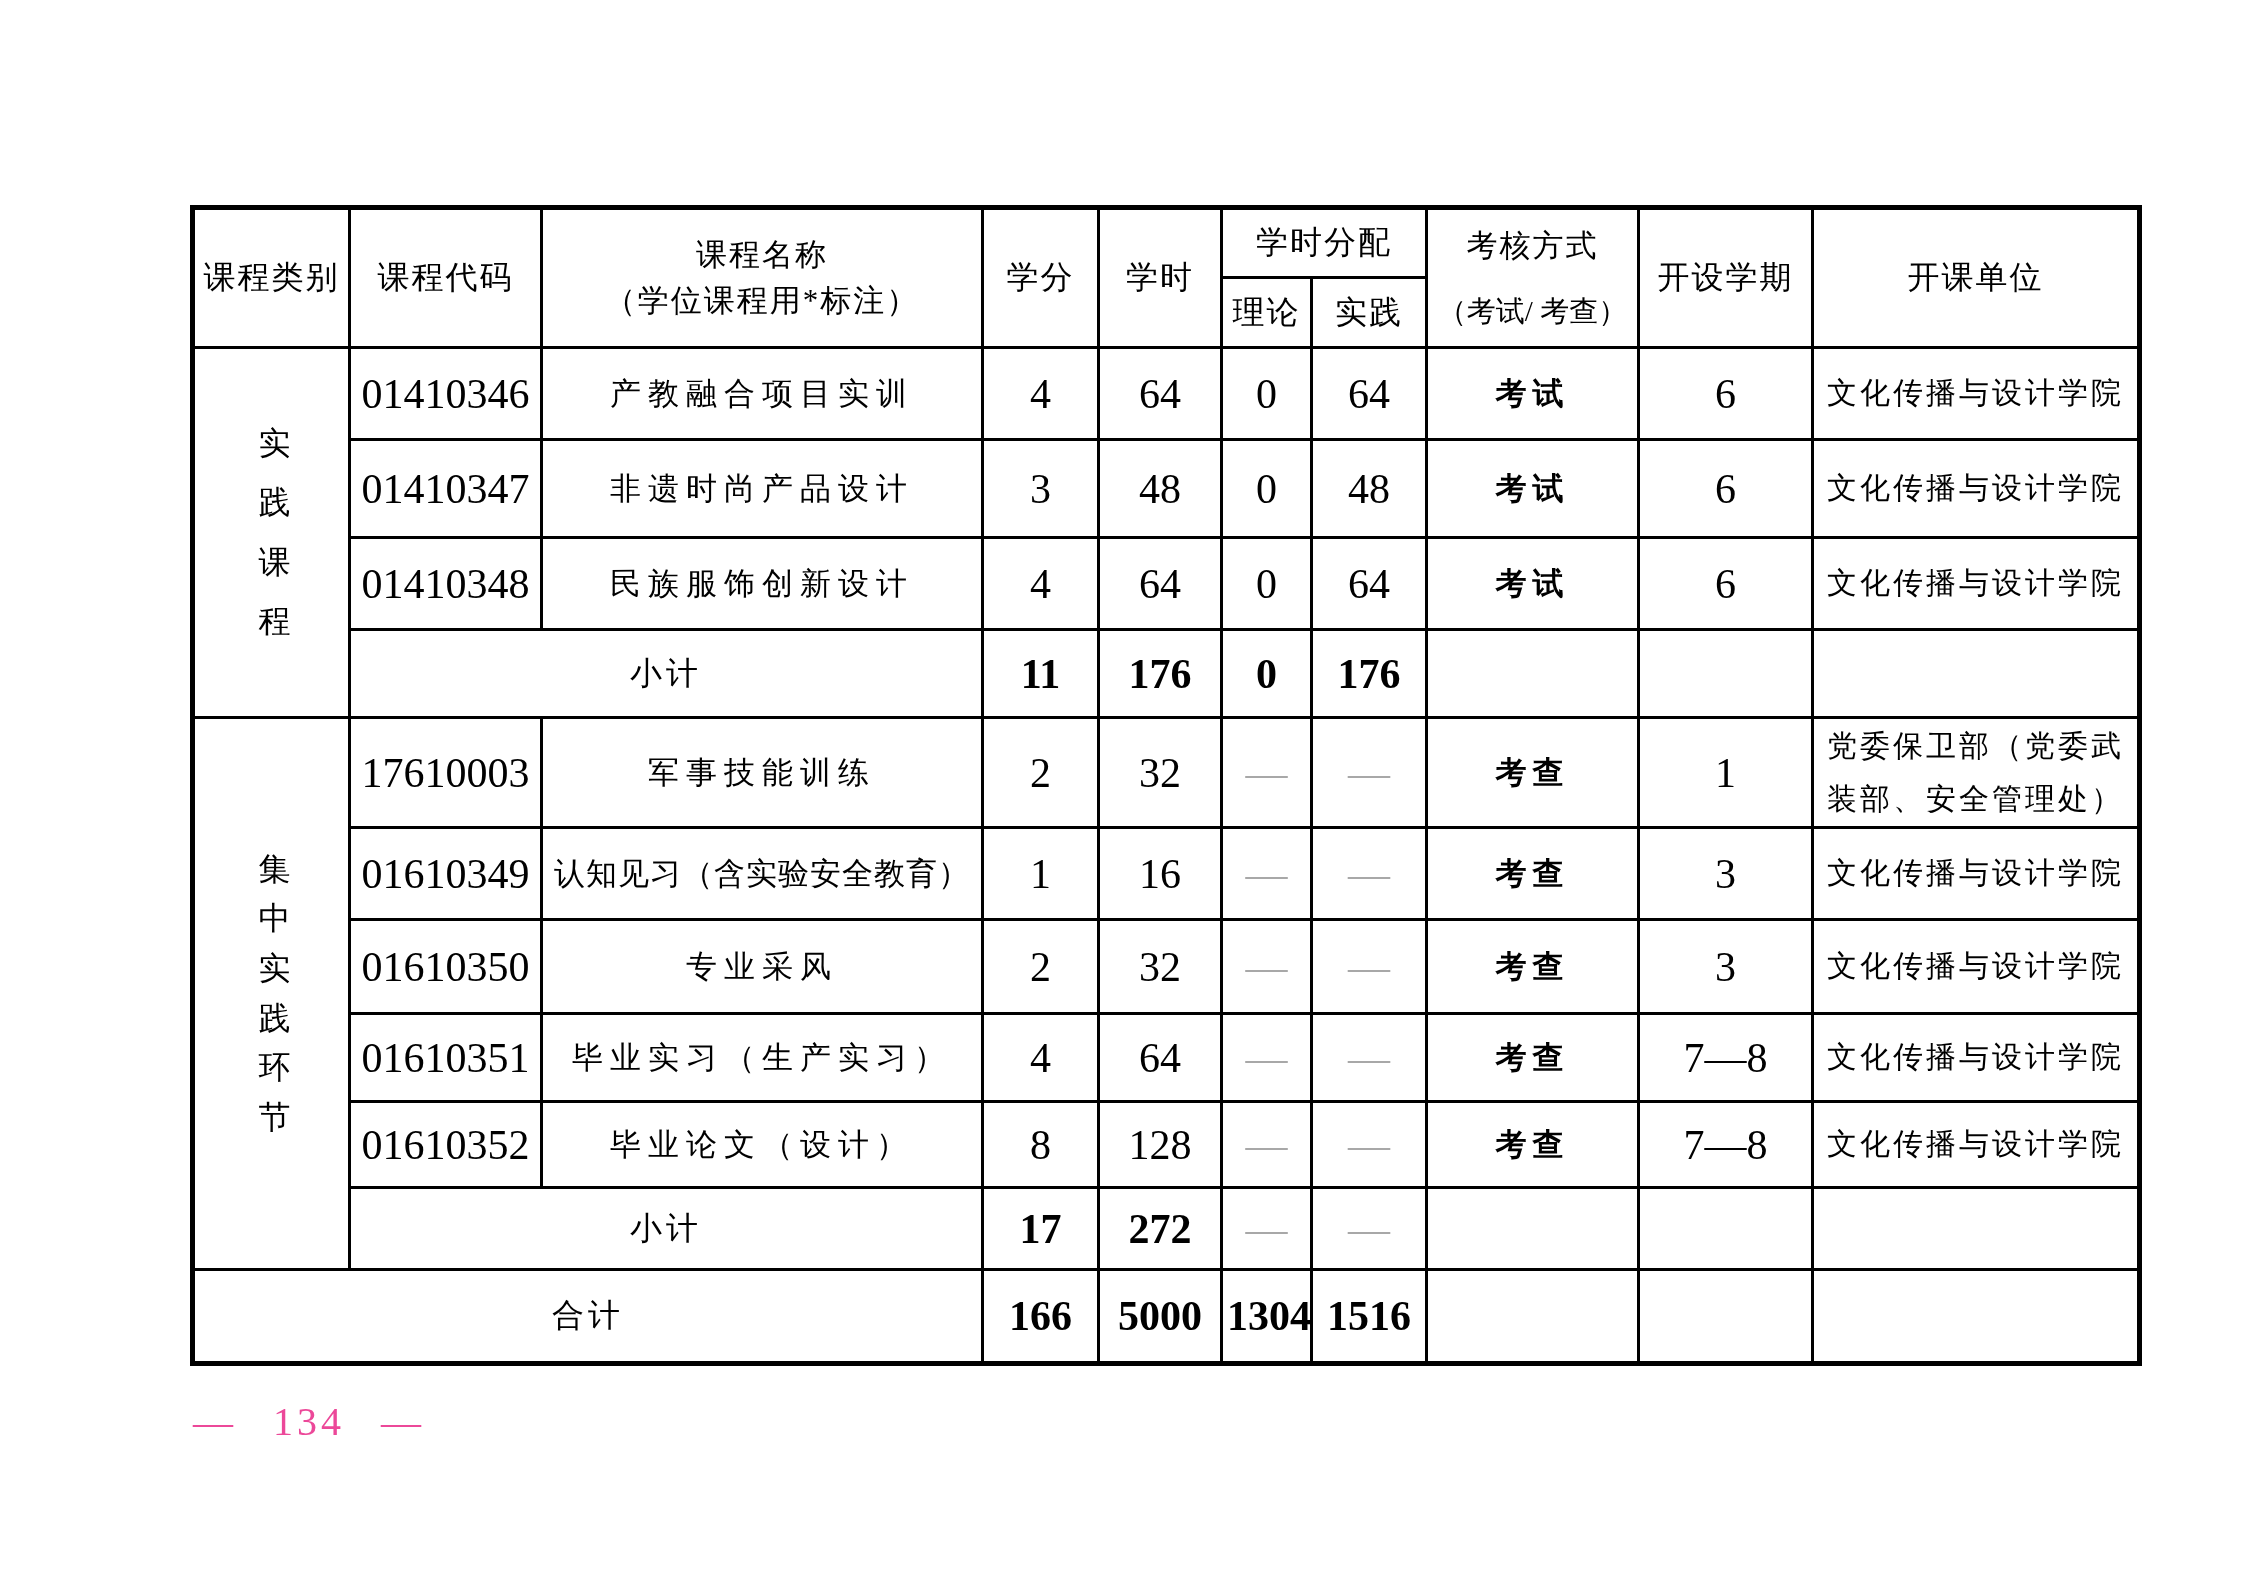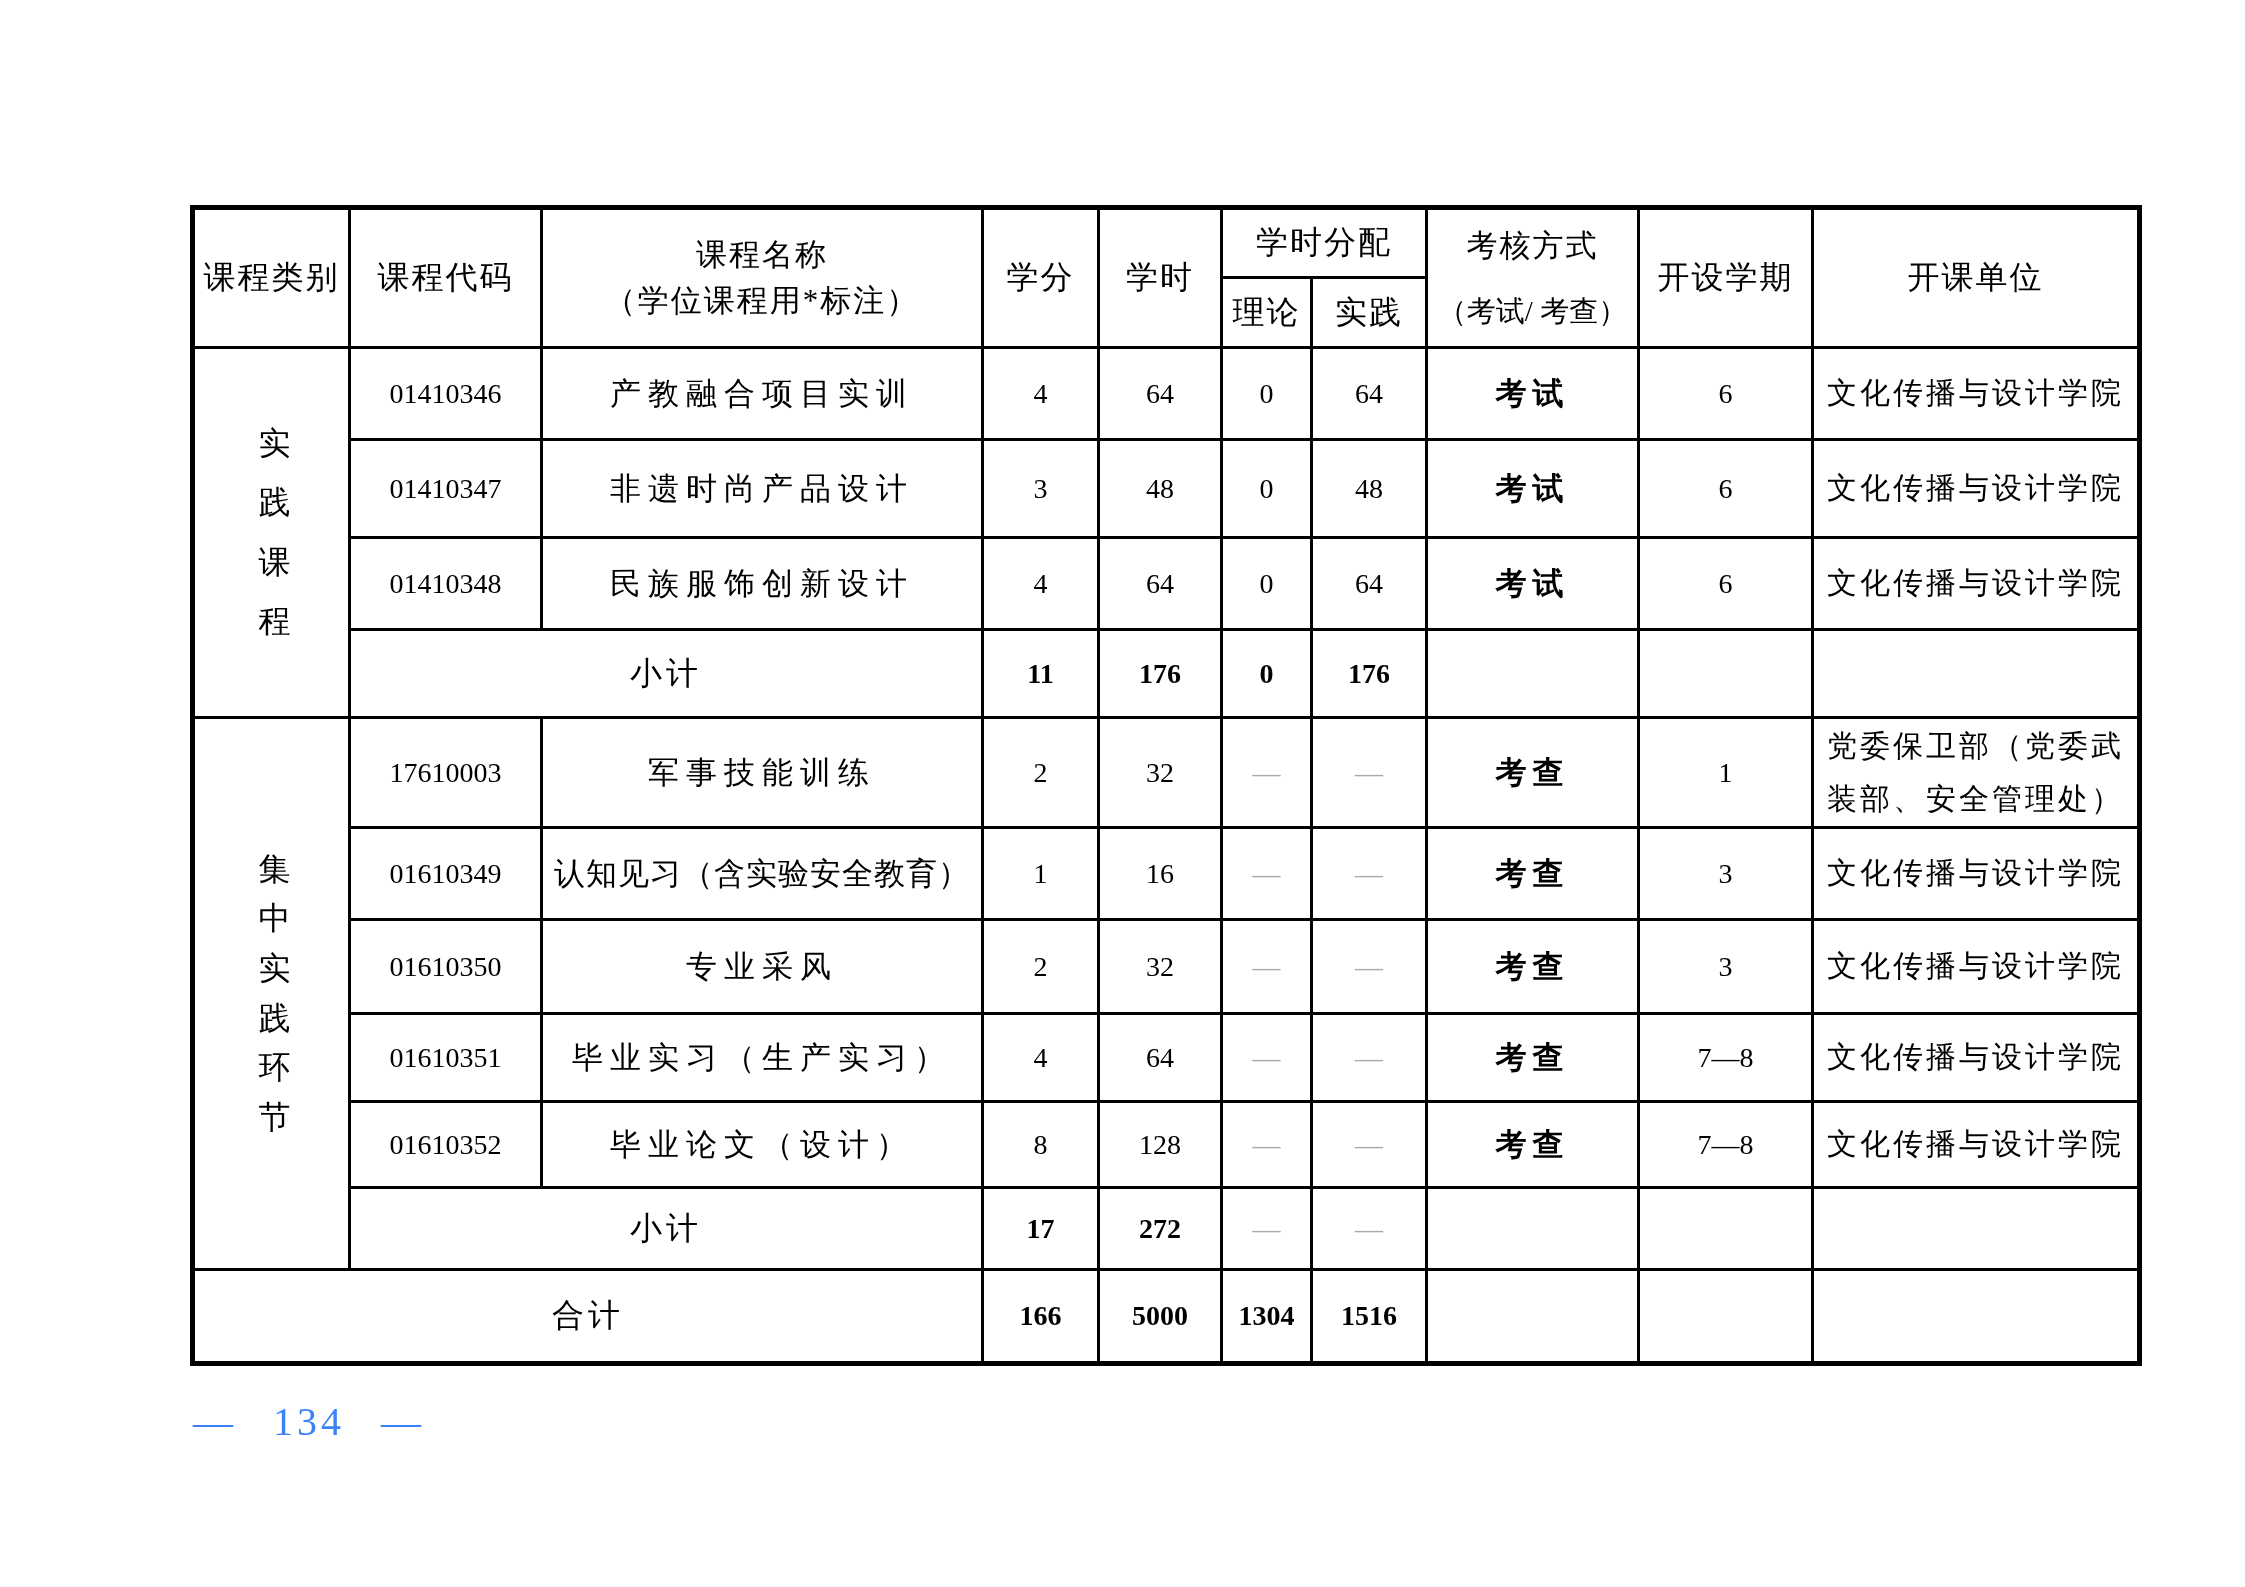--- a/index.html
+++ b/index.html
@@ -17,31 +17,31 @@
     border:3px solid #000;text-align:center;vertical-align:middle;
     padding:0 4px;overflow:hidden;font-weight:normal;
   }
   .zh{font-size:32px;letter-spacing:2px;}
   .hdr{font-size:31px;letter-spacing:2px;line-height:1.5;}
   .hdr .line{display:block;}
   .hdr .sub{font-size:29px;white-space:nowrap;letter-spacing:0;margin-top:20px;}
   .name{font-size:31px;letter-spacing:7px;white-space:nowrap;}
   .name-tight{letter-spacing:1px;}
   .unit{font-size:30px;letter-spacing:3px;line-height:1.75;}
-  .num{font-size:28px;letter-spacing:0;}
+  .num{font-size:42px;letter-spacing:0;}
   .bold{font-weight:bold;}
   .muted{color:#a8a8a8;}
   .assess{font-size:31px;letter-spacing:6px;font-weight:bold;}
   .vtext{display:inline-block;width:38px;word-break:break-all;font-size:32px;text-align:right;}
   .v4{line-height:1.85;}
   .v6{line-height:1.55;}
   .label{font-size:32px;letter-spacing:4px;}
   .pagenum{
     position:absolute;left:193px;top:1398px;font-size:40px;
-    letter-spacing:4px;word-spacing:22px;color:#3b82f6;
+    letter-spacing:4px;word-spacing:22px;color:#ec4899;
   }
 </style>
 </head>
 <body>
 
 <div class="page">
 
   <table class="curriculum">
     <colgroup>
       <col style="width:157px">

